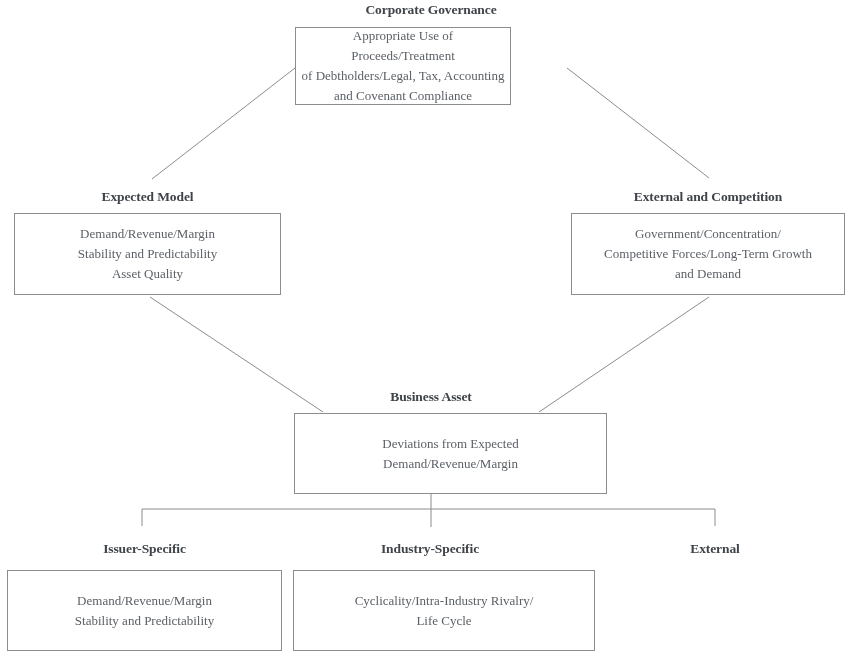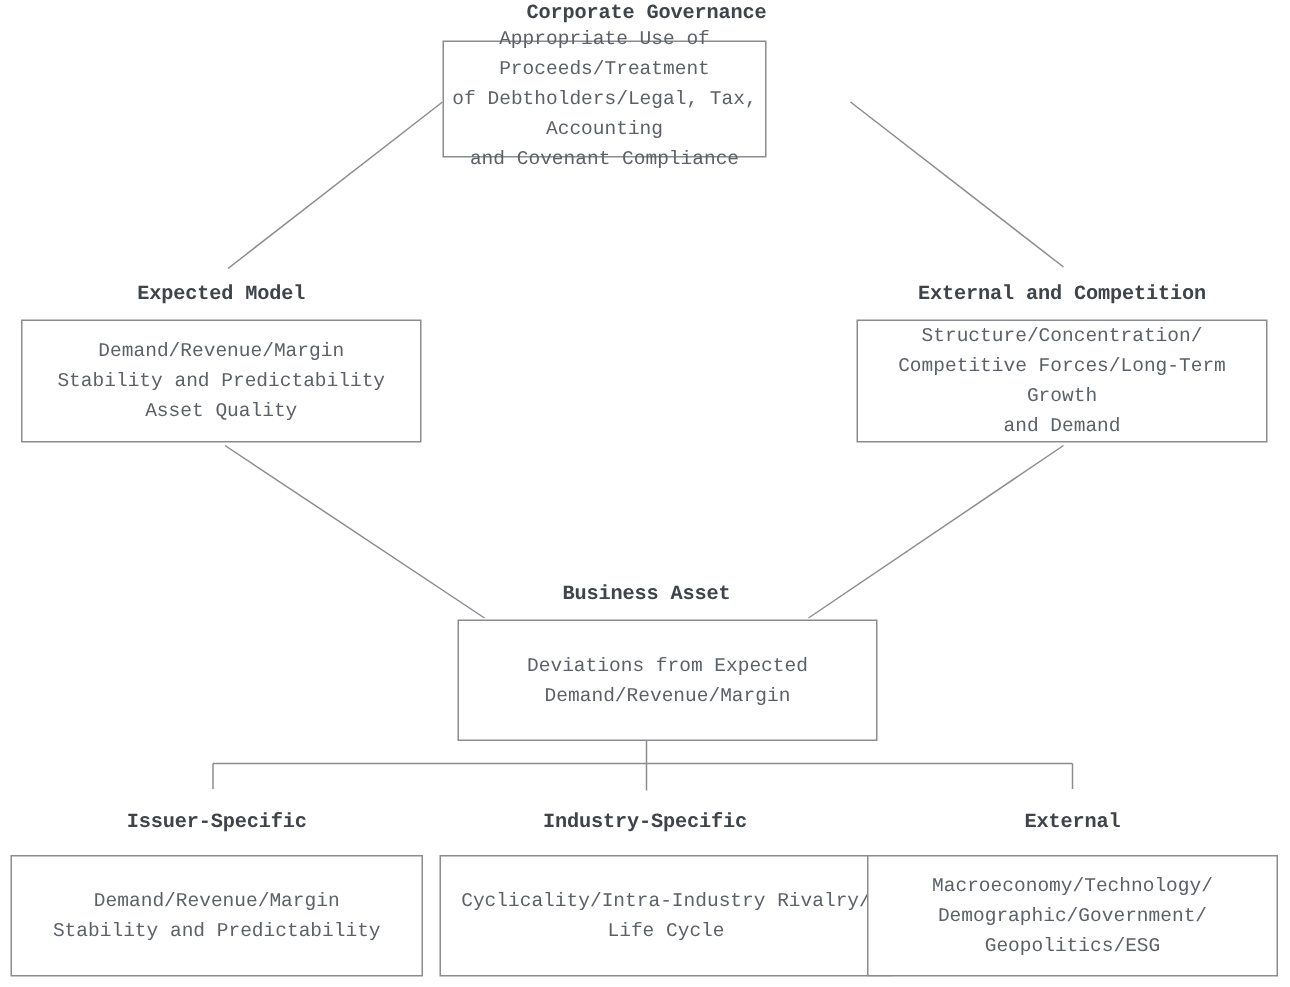--- a/index.html
+++ b/index.html
@@ -7,21 +7,21 @@
     --line:#8a8c8f;
     --title-text:#3f444a;
     --body-text:#5c6167;
     --page-bg:#ffffff;
   }
   html,body{margin:0;padding:0;background:var(--page-bg);}
   #canvas{
     position:relative;
     width:860px;height:658px;
     background:var(--page-bg);
-    font-family:Liberation Mono, monospace;
+    font-family:Liberation Serif, serif;
     overflow:hidden;
   }
   .connectors{
     position:absolute;left:0;top:0;width:860px;height:658px;
     color:var(--line);
   }
   .ntitle{
     position:absolute;
     text-align:center;
     font-weight:bold;
@@ -71,43 +71,38 @@
 
   <div class="ntitle" style="left:14px;top:189px;width:267px">Expected Model</div>
   <div class="nbox" style="left:14px;top:213px;width:267px;height:82px">
     <div class="nbody">Demand/Revenue/Margin
 Stability and Predictability
 Asset Quality</div>
   </div>
 
   <div class="ntitle" style="left:571px;top:189px;width:274px">External and Competition</div>
   <div class="nbox" style="left:571px;top:213px;width:274px;height:82px">
-    <div class="nbody">Structure/Concentration/
+    <div class="nbody">Government/Concentration/
 Competitive Forces/Long-Term Growth
 and Demand</div>
   </div>
 
   <div class="ntitle" style="left:295px;top:389px;width:272px">Business Asset</div>
-  <div class="nbox" style="left:305px;top:413px;width:280px;height:81px">
+  <div class="nbox" style="left:294px;top:413px;width:313px;height:81px">
     <div class="nbody">Deviations from Expected
 Demand/Revenue/Margin</div>
   </div>
 
   <div class="ntitle" style="left:7px;top:541px;width:275px">Issuer-Specific</div>
   <div class="nbox" style="left:7px;top:570px;width:275px;height:81px">
     <div class="nbody">Demand/Revenue/Margin
 Stability and Predictability</div>
   </div>
 
   <div class="ntitle" style="left:293px;top:541px;width:274px">Industry-Specific</div>
   <div class="nbox" style="left:293px;top:570px;width:302px;height:81px">
     <div class="nbody">Cyclicality/Intra-Industry Rivalry/
 Life Cycle</div>
   </div>
 
   <div class="ntitle" style="left:578px;top:541px;width:274px">External</div>
-  <div class="nbox" style="left:578px;top:570px;width:274px;height:81px">
-    <div class="nbody">Macroeconomy/Technology/
-Demographic/Government/
-Geopolitics/ESG</div>
-  </div>
 
 </div>
 
 </body></html>

